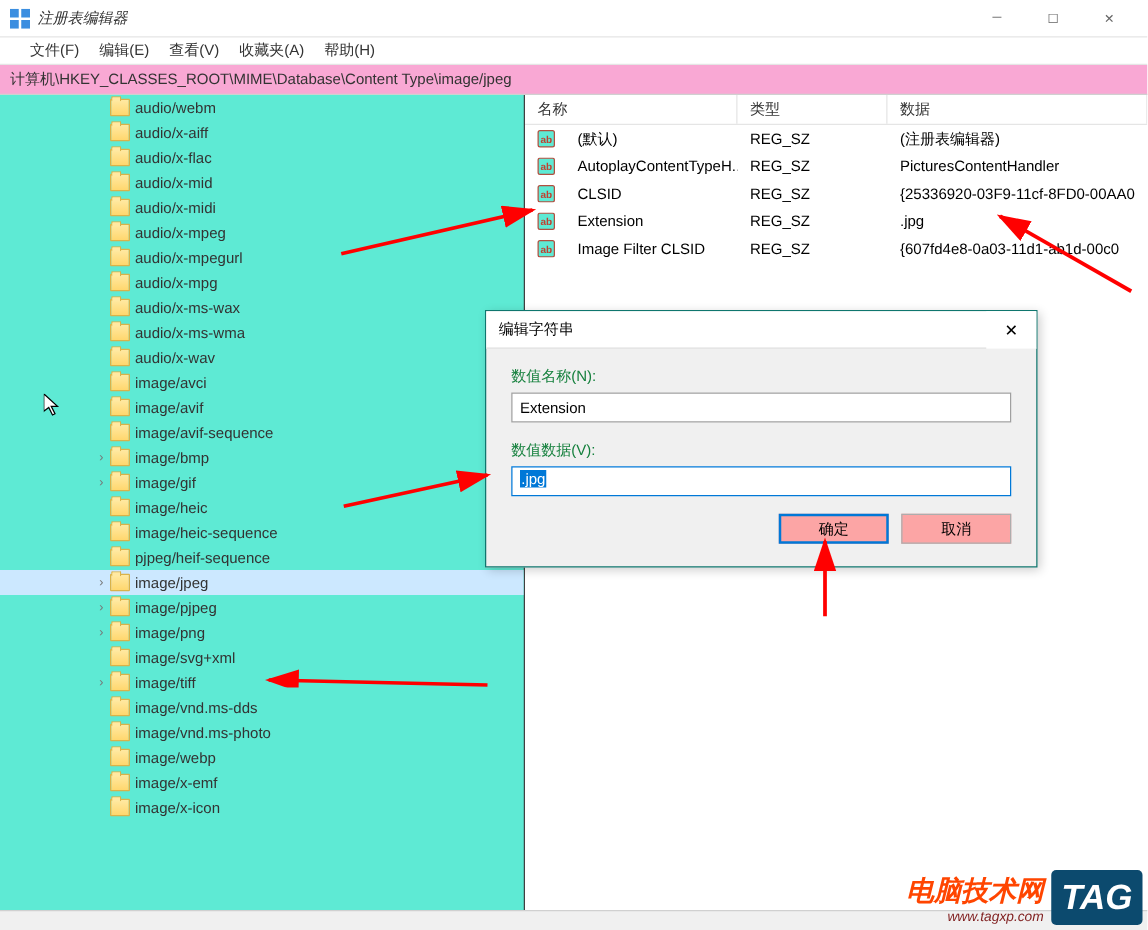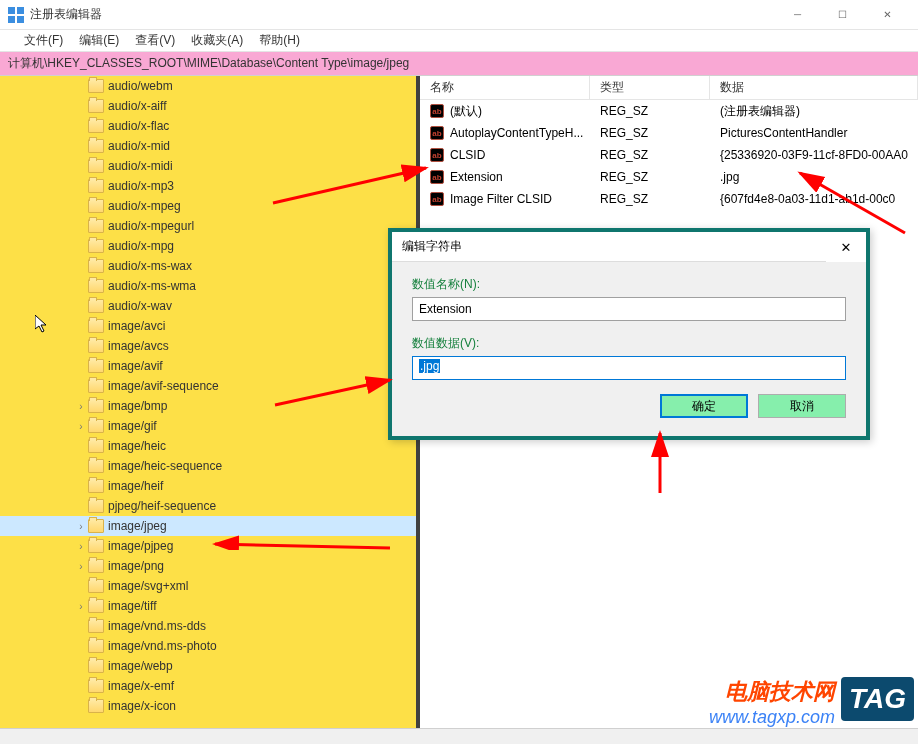--- a/index.html
+++ b/index.html
@@ -1,68 +1,68 @@
 <!DOCTYPE html>
 <html><head>
   <meta charset="utf-8">
   <style>
     * { margin: 0; padding: 0; box-sizing: border-box; }
     body { font-family: "Microsoft YaHei", "Segoe UI", sans-serif; font-size: 12px; background: #fff; position: relative; width: 918px; height: 744px; overflow: hidden; }
     
     .titlebar { height: 30px; display: flex; align-items: center; padding: 0 8px; border-bottom: 1px solid #e5e5e5; }
     .titlebar-icon { width: 16px; height: 16px; margin-right: 6px; display: flex; align-items: center; }
-    .titlebar-text { color: #333; font-size: 12px; }
+    .titlebar-text { color: #333; font-size: 12px; font-style: italic; }
     .titlebar-controls { margin-left: auto; display: flex; }
     .titlebar-btn { width: 45px; height: 30px; display: flex; align-items: center; justify-content: center; color: #666; font-size: 10px; }
     
     .menubar { height: 22px; display: flex; align-items: center; padding: 0 16px; border-bottom: 1px solid #e5e5e5; }
     .menuitem { padding: 2px 8px; color: #333; cursor: pointer; }
     
     .addressbar { height: 24px; display: flex; align-items: center; padding: 2px 8px; border-bottom: 1px solid #d0d0d0; background: #f9a8d4; color: #333; }
     
     .main { display: flex; height: calc(744px - 30px - 22px - 24px - 16px); }
     
-    .tree-pane { width: 420px; border-right: 4px solid #404040; overflow-y: auto; overflow-x: hidden; background: #fde047; }
+    .tree-pane { width: 420px; border-right: 1px solid #404040; overflow-y: auto; overflow-x: hidden; background: #5eead4; }
     .tree-item { display: flex; align-items: center; height: 20px; padding-left: 90px; cursor: pointer; white-space: nowrap; }
     .tree-item.selected { background: #cce8ff; }
     .tree-expander { width: 14px; color: #777; display: inline-block; text-align: center; font-size: 10px; margin-left: -16px; }
     .folder-icon { width: 16px; height: 14px; background: linear-gradient(#ffe9a2, #ffd76e); border: 1px solid #d9b24a; border-radius: 1px; margin-right: 4px; position: relative; flex-shrink: 0; }
     .folder-icon::before { content: ""; position: absolute; top: -3px; left: 0; width: 6px; height: 3px; background: #ffe9a2; border: 1px solid #d9b24a; border-bottom: none; border-radius: 1px 1px 0 0; }
     .tree-label { color: #333; }
     
     .list-pane { flex: 1; background: #fff; overflow: hidden; }
     .list-header { display: flex; height: 24px; border-bottom: 1px solid #e5e5e5; align-items: center; }
     .list-header-col { padding-left: 10px; color: #333; border-right: 1px solid #e5e5e5; height: 100%; display: flex; align-items: center; }
     .list-row { display: flex; height: 22px; align-items: center; }
     .list-cell { padding-left: 10px; overflow: hidden; text-overflow: ellipsis; white-space: nowrap; display: flex; align-items: center; }
-    .reg-icon { width: 14px; height: 14px; border: 1px solid #b05040; border-radius: 2px; background: #000000; margin-right: 6px; display: flex; align-items: center; justify-content: center; font-size: 8px; color: #c04030; font-weight: bold; flex-shrink: 0; }
+    .reg-icon { width: 14px; height: 14px; border: 1px solid #b05040; border-radius: 2px; background: #5eead4; margin-right: 18px; display: flex; align-items: center; justify-content: center; font-size: 8px; color: #c04030; font-weight: bold; flex-shrink: 0; }
     .col-name { width: 170px; }
     .col-type { width: 120px; }
     .col-data { flex: 1; }
     
-    .dialog { position: absolute; left: 388px; top: 228px; width: 482px; background: #f0f0f0; border: 4px solid #0f766e; box-shadow: 2px 2px 8px rgba(0,0,0,0.2); }
+    .dialog { position: absolute; left: 388px; top: 248px; width: 442px; background: #f0f0f0; border: 1px solid #0f766e; box-shadow: 2px 2px 8px rgba(0,0,0,0.2); }
     .dialog-titlebar { height: 30px; display: flex; align-items: center; padding: 0 10px; background: #fff; border-bottom: 1px solid #ddd; }
     .dialog-close { position: absolute; right: 0; top: 0; width: 40px; height: 30px; display: flex; align-items: center; justify-content: center; font-size: 13px; cursor: pointer; background: #fff; }
     .dialog-body { padding: 14px 20px 18px; }
     .dialog-label { font-size: 12px; margin-bottom: 4px; color: #15803d; }
     .dialog-input { width: 100%; height: 24px; padding: 2px 6px; border: 1px solid #a0a0a0; font-size: 12px; background: #fff; margin-bottom: 14px; }
     .dialog-input.sel { border: 1px solid #0078d7; }
     .dialog-input-selected { background: #0078d7; color: #fff; padding: 0 1px; }
     .dialog-buttons { display: flex; justify-content: flex-end; gap: 10px; }
-    .dialog-btn { width: 88px; height: 24px; border: 1px solid #adadad; background: #86efac; cursor: pointer; font-size: 12px; display: flex; align-items: center; justify-content: center; }
+    .dialog-btn { width: 88px; height: 24px; border: 1px solid #adadad; background: #fca5a5; cursor: pointer; font-size: 12px; display: flex; align-items: center; justify-content: center; }
     .dialog-btn.primary { border: 2px solid #0078d7; }
     
     .statusbar { height: 16px; border-top: 1px solid #d0d0d0; background: #f0f0f0; }
     
     .arrow { position: absolute; pointer-events: none; }
     
-    .watermark { position: absolute; right: 4px; bottom: 16px; display: flex; align-items: flex-start; gap: 6px; }
+    .watermark { position: absolute; right: 4px; bottom: 4px; display: flex; align-items: flex-end; gap: 6px; }
     .wm-text { text-align: right; }
     .wm-line1 { font-size: 22px; font-weight: bold; color: #ff4500; font-style: italic; }
-    .wm-line2 { font-size: 18px; color: #3b82f6; font-style: italic; }
+    .wm-line2 { font-size: 11px; color: #7f1d1d; font-style: italic; }
     .wm-badge { background: #0c4a6e; color: #fff; font-size: 28px; font-weight: bold; padding: 6px 8px; border-radius: 4px; font-style: italic; }
     
     .cursor-img { position: absolute; left: 35px; top: 315px; font-size: 16px; color: #000; pointer-events: none; }
   </style>
 </head>
 <body>
 
 <div class="titlebar">
   <span class="titlebar-icon">
     <svg width="16" height="16">
@@ -113,25 +113,20 @@
         <span class="tree-label">audio/x-mid</span>
       </div>
       <div class="tree-item">
         <span class="tree-expander"></span>
         <span class="folder-icon"></span>
         <span class="tree-label">audio/x-midi</span>
       </div>
       <div class="tree-item">
         <span class="tree-expander"></span>
         <span class="folder-icon"></span>
-        <span class="tree-label">audio/x-mp3</span>
-      </div>
-      <div class="tree-item">
-        <span class="tree-expander"></span>
-        <span class="folder-icon"></span>
         <span class="tree-label">audio/x-mpeg</span>
       </div>
       <div class="tree-item">
         <span class="tree-expander"></span>
         <span class="folder-icon"></span>
         <span class="tree-label">audio/x-mpegurl</span>
       </div>
       <div class="tree-item">
         <span class="tree-expander"></span>
         <span class="folder-icon"></span>
@@ -153,25 +148,20 @@
         <span class="tree-label">audio/x-wav</span>
       </div>
       <div class="tree-item">
         <span class="tree-expander"></span>
         <span class="folder-icon"></span>
         <span class="tree-label">image/avci</span>
       </div>
       <div class="tree-item">
         <span class="tree-expander"></span>
         <span class="folder-icon"></span>
-        <span class="tree-label">image/avcs</span>
-      </div>
-      <div class="tree-item">
-        <span class="tree-expander"></span>
-        <span class="folder-icon"></span>
         <span class="tree-label">image/avif</span>
       </div>
       <div class="tree-item">
         <span class="tree-expander"></span>
         <span class="folder-icon"></span>
         <span class="tree-label">image/avif-sequence</span>
       </div>
       <div class="tree-item">
         <span class="tree-expander">›</span>
         <span class="folder-icon"></span>
@@ -184,25 +174,20 @@
       </div>
       <div class="tree-item">
         <span class="tree-expander"></span>
         <span class="folder-icon"></span>
         <span class="tree-label">image/heic</span>
       </div>
       <div class="tree-item">
         <span class="tree-expander"></span>
         <span class="folder-icon"></span>
         <span class="tree-label">image/heic-sequence</span>
-      </div>
-      <div class="tree-item">
-        <span class="tree-expander"></span>
-        <span class="folder-icon"></span>
-        <span class="tree-label">image/heif</span>
       </div>
       <div class="tree-item">
         <span class="tree-expander"></span>
         <span class="folder-icon"></span>
         <span class="tree-label">pjpeg/heif-sequence</span>
       </div>
       <div class="tree-item selected">
         <span class="tree-expander">›</span>
         <span class="folder-icon"></span>
         <span class="tree-label">image/jpeg</span>

